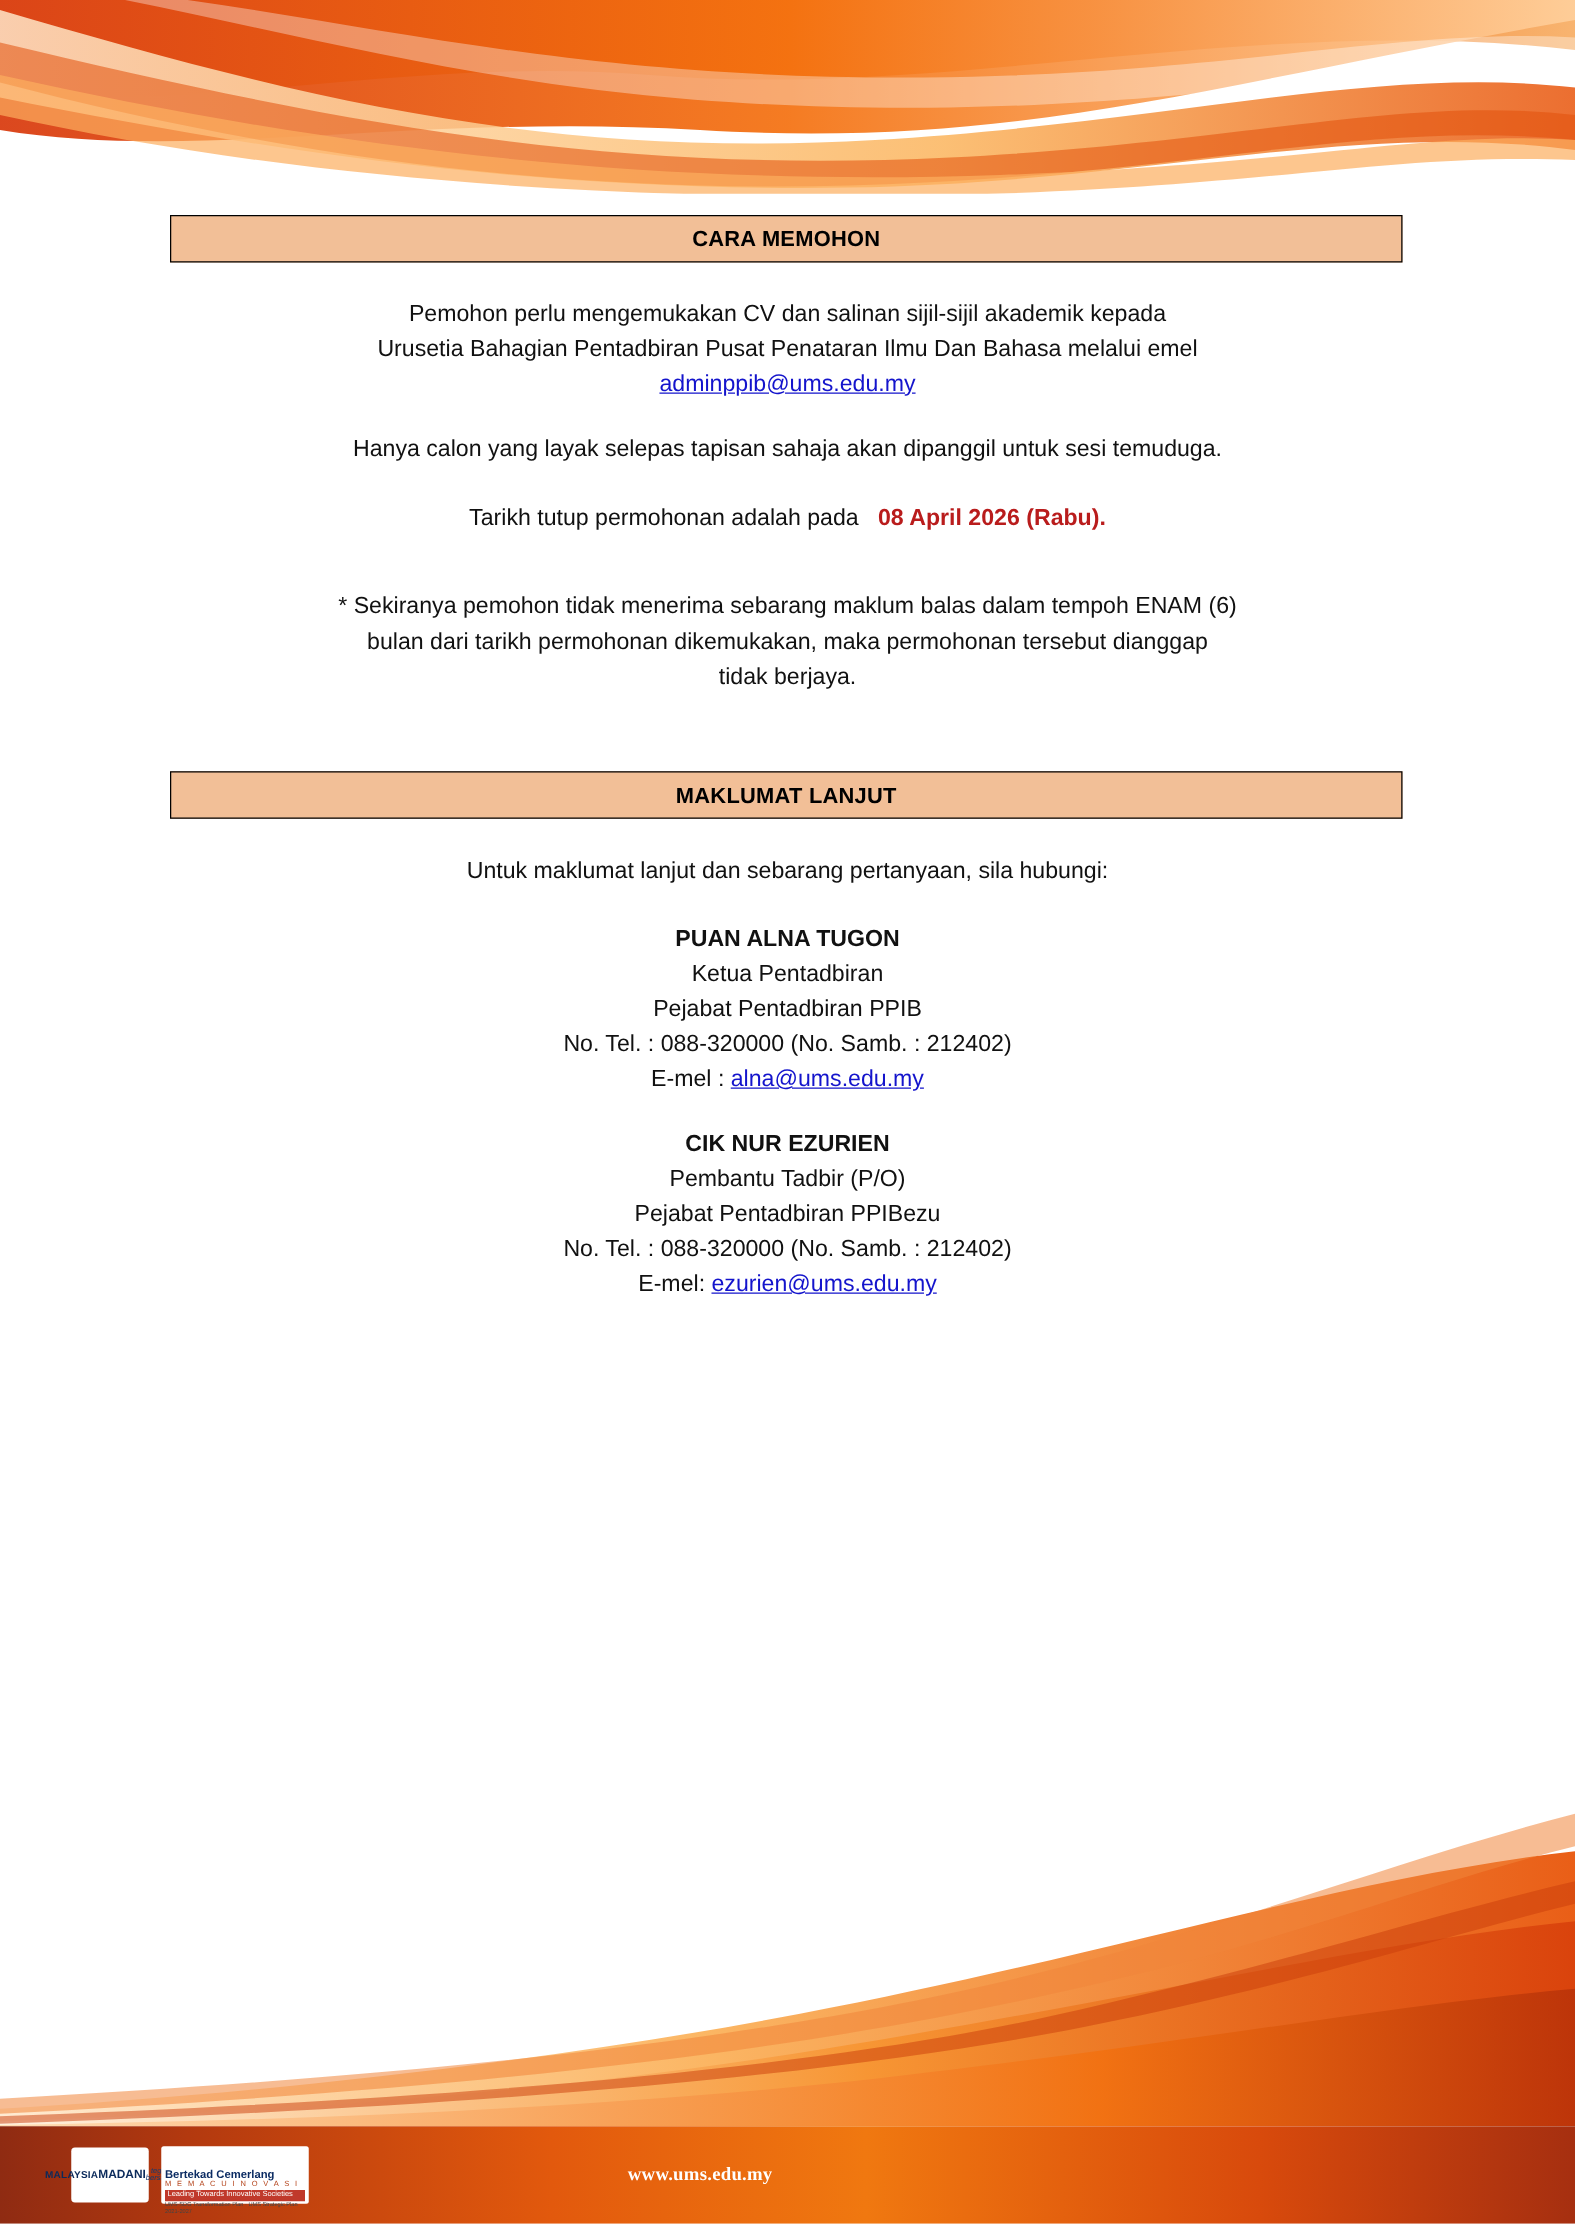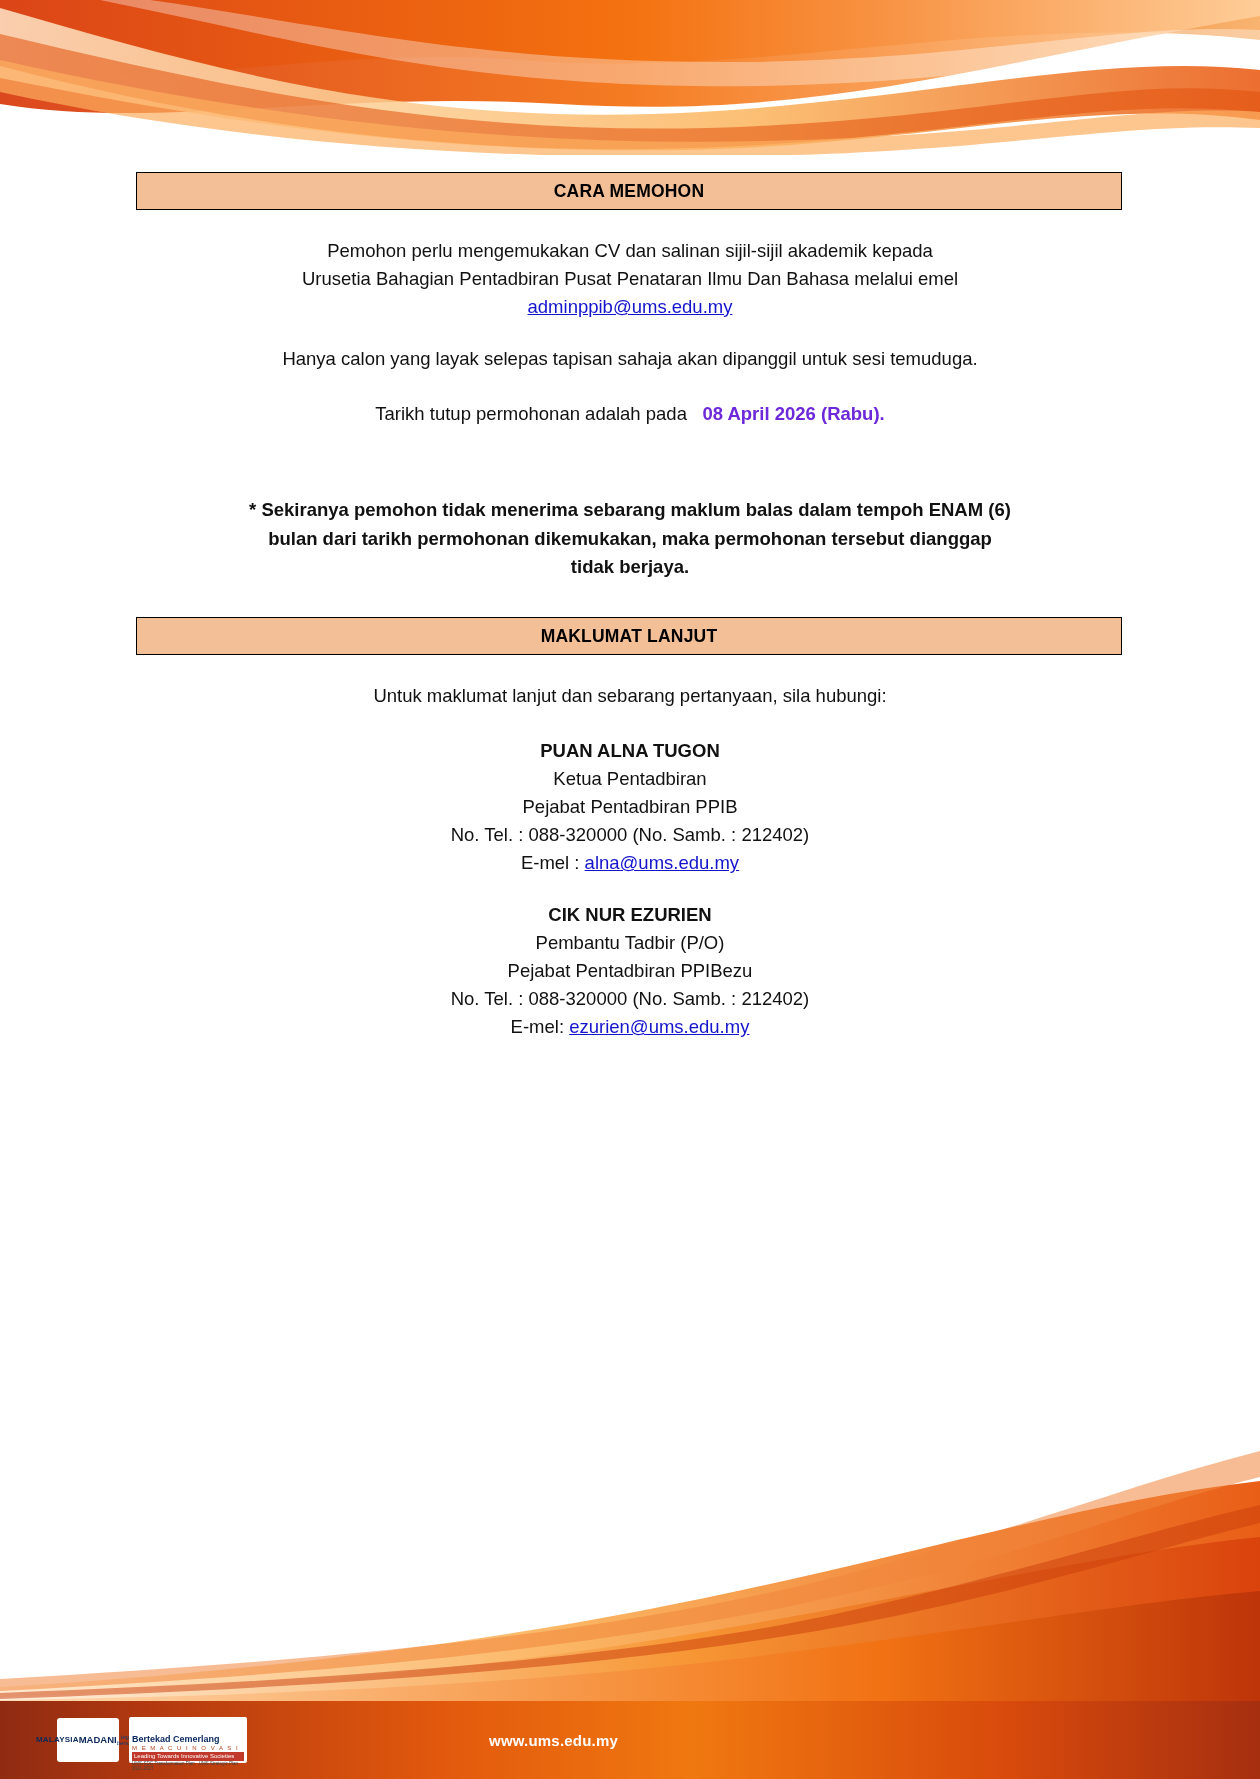--- a/index.html
+++ b/index.html
@@ -119,20 +119,21 @@
     line-height: 1.45;
   }
   .footer-right {
     width: 300px;
     text-align: right;
     padding-right: 26px;
     color: #ffffff;
     font-size: 15px;
     font-weight: bold;
     letter-spacing: .2px;
+    font-family: Liberation Serif, serif;
   }
 
   
   .content {
     position: absolute;
     top: 0; left: 0;
     width: 1260px;
   }
   .section-header {
     position: absolute;
@@ -148,21 +149,21 @@
     font-size: 17.5px;
     font-weight: bold;
     color: #000000;
     letter-spacing: .2px;
   }
   .link {
     color: #1414cc;
     text-decoration: underline;
   }
   .red-bold {
-    color: #6d28d9;
+    color: #b91c1c;
     font-weight: bold;
   }
   .name-line {
     font-weight: bold;
   }
   .block-center {
     position: absolute;
     width: 1260px;
     left: 0;
     text-align: center;
@@ -221,21 +222,21 @@
   <div class="block-center" style="top:345px;">
     <span>Hanya calon yang layak selepas tapisan sahaja akan dipanggil untuk sesi temuduga.</span>
   </div>
 
   <div class="block-center" style="top:400px;">
     <span>Tarikh tutup permohonan adalah pada</span>
     <span>&nbsp;</span>
     <span class="red-bold">08 April 2026 (Rabu).</span>
   </div>
 
-  <div class="block-center" style="top:496px; font-weight:bold; line-height:1.55;">
+  <div class="block-center" style="top:470px; font-weight:normal; line-height:1.55;">
     <div>* Sekiranya pemohon tidak menerima sebarang maklum balas dalam tempoh ENAM (6)</div>
     <div>bulan dari tarikh permohonan dikemukakan, maka permohonan tersebut dianggap</div>
     <div>tidak berjaya.</div>
   </div>
 
   <div class="section-header" style="top:617px;">MAKLUMAT LANJUT</div>
 
   <div class="block-center" style="top:682px;">
     <span>Untuk maklumat lanjut dan sebarang pertanyaan, sila hubungi:</span>
   </div>

